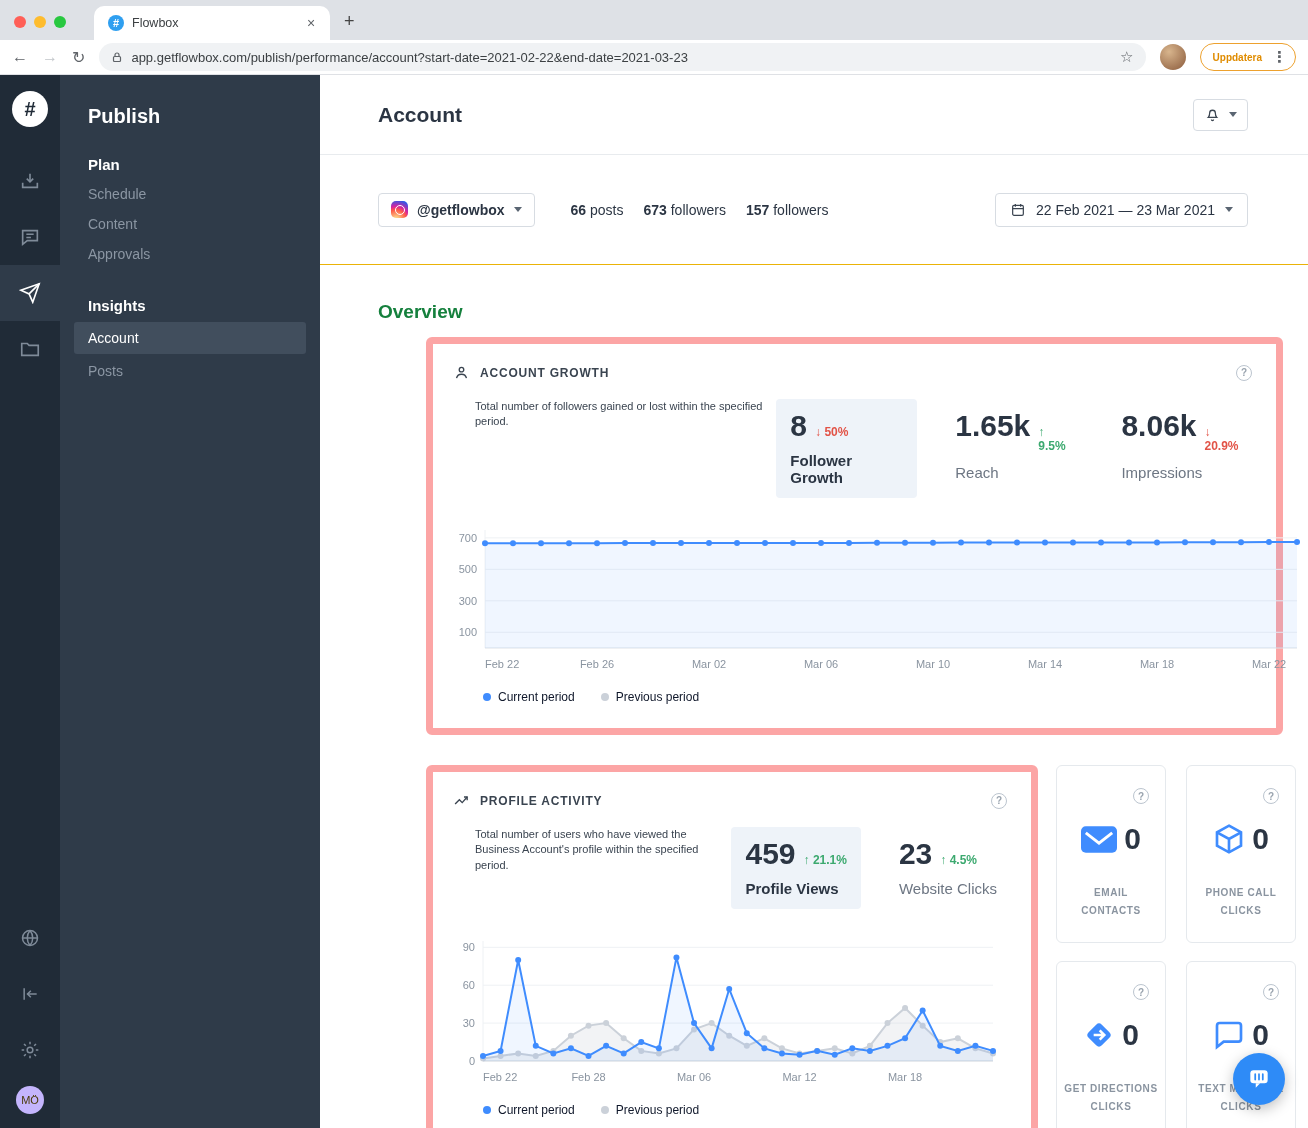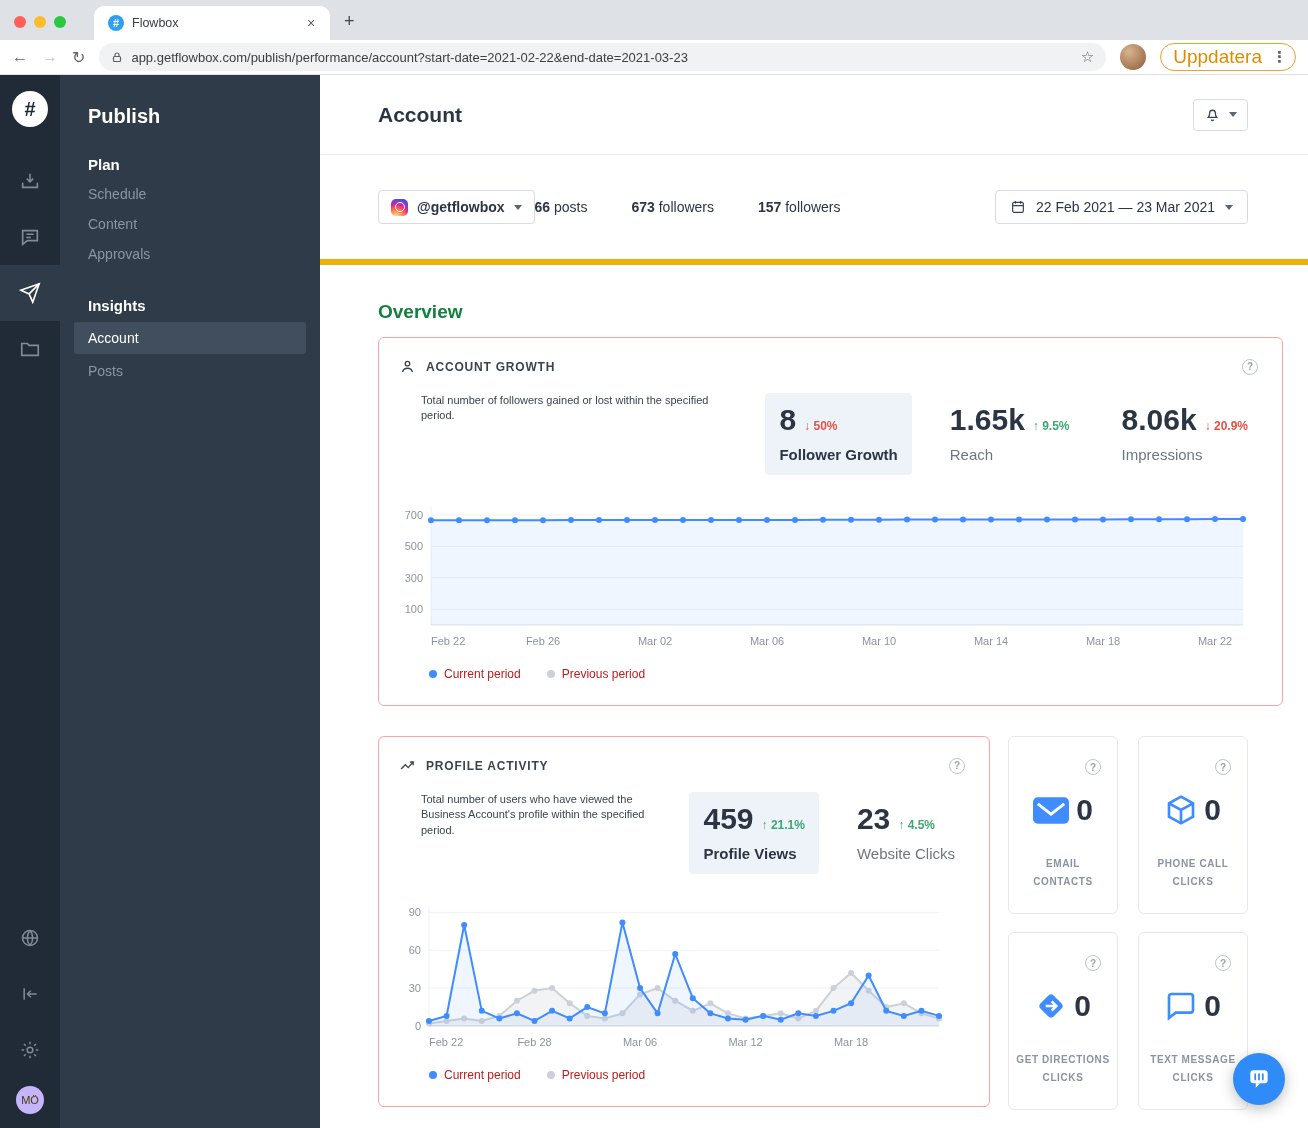--- a/index.html
+++ b/index.html
@@ -19,21 +19,21 @@
   .newtab { color:#444; font-size:18px; margin:0 0 8px 14px; }
   .addressbar { height:35px; background:#fff; display:flex; align-items:center; padding:0 12px; gap:14px; border-bottom:1px solid #dfe1e5; }
   .navbtn { font-size:16px; color:#5f6368; }
   .navbtn.disabled { color:#c2c6ca; }
   .omnibox { flex:1; height:28px; background:#f0f2f4; border-radius:14px; display:flex; align-items:center; padding:0 12px; gap:8px; }
   .omnibox svg { flex:0 0 12px; }
   .url { font-size:13px; color:#3c4043; flex:1; white-space:nowrap; overflow:hidden; }
   .star { font-size:15px; color:#5f6368; }
   .chrome-avatar { width:26px; height:26px; border-radius:50%; background:radial-gradient(circle at 35% 30%, #d8b58d, #8a5a3b); flex:0 0 26px; }
   .update-pill { display:flex; align-items:center; gap:8px; border:1.5px solid #eda12e; border-radius:15px; height:28px; padding:0 6px 0 12px; }
-  .update-label { color:#e08c00; font-size:19px; font-weight:normal; }
+  .update-label { color:#e08c00; font-size:10px; font-weight:bold; }
   .kebab { color:#5f6368; font-size:15px; font-weight:bold; padding:0 2px; }
 
   
   .app { position:absolute; top:75px; left:0; right:0; bottom:0; display:flex; }
 
   
   .rail { width:60px; background:#202b37; display:flex; flex-direction:column; align-items:center; padding-top:16px; flex:0 0 60px; }
   .rail-logo { width:36px; height:36px; border-radius:50%; background:#fff; color:#202b37; font-weight:bold; font-size:20px; display:flex; align-items:center; justify-content:center; margin-bottom:26px; }
   .rail-item { width:60px; height:56px; display:flex; align-items:center; justify-content:center; color:#7f8b99; }
   .rail-item.active { background:#2f3b49; color:#ffffff; }
@@ -47,34 +47,34 @@
   .panel-item { color:#8b96a3; font-size:14px; padding:7px 28px; }
   .panel-item.active { background:#414e5d; color:#fff; margin:2px 14px; padding:8px 14px; border-radius:3px; }
 
   
   .main { flex:1; background:#fff; overflow:hidden; }
   .main-header { height:80px; display:flex; align-items:center; justify-content:space-between; padding:0 60px 0 58px; border-bottom:1px solid #e8ebee; }
   .page-title { font-size:21px; font-weight:bold; color:#2b3543; }
   .bell-btn { display:flex; align-items:center; gap:8px; border:1px solid #d7dce2; border-radius:4px; height:32px; padding:0 10px; color:#3a4450; }
   .caret { width:0; height:0; border-left:4px solid transparent; border-right:4px solid transparent; border-top:5px solid #5a6572; }
 
-  .toolbar { height:110px; display:flex; align-items:center; padding:0 60px 0 58px; border-bottom:6px solid #eab308; }
+  .toolbar { height:110px; display:flex; align-items:center; padding:0 60px 0 58px; border-bottom:1px solid #eab308; }
   .select-pill { display:flex; align-items:center; gap:9px; border:1px solid #d7dce2; border-radius:4px; height:34px; padding:0 12px; }
   .insta { width:17px; height:17px; border-radius:5px; background:radial-gradient(circle at 30% 110%, #fdf497 0%, #fd5949 45%, #d6249f 60%, #285AEB 90%); position:relative; }
   .insta::before { content:""; position:absolute; inset:3.5px; border:1.6px solid #fff; border-radius:50%; }
   .select-label { font-size:14px; font-weight:bold; color:#2b3543; }
-  .stats { display:flex; gap:44px; }
+  .stats { display:flex; gap:20px; margin-left:36px; }
   .stat { font-size:14px; color:#2b3543; }
   .stat b { font-weight:bold; }
   .date-pill { margin-left:auto; display:flex; align-items:center; gap:10px; border:1px solid #d7dce2; border-radius:4px; height:34px; padding:0 14px; font-size:14px; color:#2b3543; }
 
   .content { padding:36px 25px 40px 58px; }
   .overview-heading { font-size:19px; font-weight:bold; color:#15803d; margin-bottom:14px; }
 
-  .card { border:1px solid #fca5a5; border-radius:6px; background:#fff; }
+  .card { border:7px solid #fca5a5; border-radius:6px; background:#fff;margin-left:48px; }
   .card-head { display:flex; align-items:center; justify-content:space-between; padding:20px 24px 0 20px; }
   .card-head-left { display:flex; align-items:center; gap:10px; }
   .card-title { font-size:12px; font-weight:bold; letter-spacing:0.8px; color:#3a4450; }
   .help { width:16px; height:16px; border-radius:50%; border:1px solid #bcc5cf; color:#9aa4af; font-size:10px; font-weight:bold; display:flex; align-items:center; justify-content:center; }
   .help::before { content:"?"; }
 
   .card-top { display:flex; align-items:flex-start; margin-top:18px; }
   .card-desc { margin-left:42px; font-size:11px; line-height:1.4; color:#3a4450; }
   .desc-wide { width:312px; }
   .desc-narrow { width:252px; }
@@ -83,21 +83,21 @@
   .metric.hl { background:#eef3f9; }
   .metric-top { display:flex; align-items:baseline; gap:8px; }
   .metric-value { font-size:30px; font-weight:bold; color:#2b3543; line-height:1; }
   .metric-delta { font-size:12px; font-weight:bold; }
   .delta-up { color:#3ca96f; } .delta-up::before { content:"↑ "; }
   .delta-down { color:#e25347; } .delta-down::before { content:"↓ "; }
   .metric-label { font-size:15px; margin-top:11px; color:#6d7683; }
   .hl .metric-label { color:#2b3543; font-weight:bold; }
 
   .chart { margin:24px 0 0 14px; }
-  .legend { display:flex; gap:26px; margin:12px 0 0 50px; font-size:12px; color:#b91c1c; align-items:center; }
+  .legend { display:flex; gap:26px; margin:12px 0 0 50px; font-size:12px; color:#0f172a; align-items:center; }
   .legend-item { display:flex; align-items:center; gap:7px; }
   .legend-dot { width:8px; height:8px; border-radius:50%; }
   .dot-blue { background:#3f8cfe; } .dot-gray { background:#cbd1d9; }
 
   .growth-card { margin-bottom:30px; padding-bottom:24px; }
   .bottom-row { display:flex; gap:18px; align-items:flex-start; }
   .profile-card { flex:0 0 612px; padding-bottom:24px; }
 
   .action-grid { display:grid; grid-template-columns:110px 110px; grid-auto-rows:178px; gap:18px 20px; }
   .action-card { border:1px solid #e5e9ed; border-radius:6px; position:relative; }

